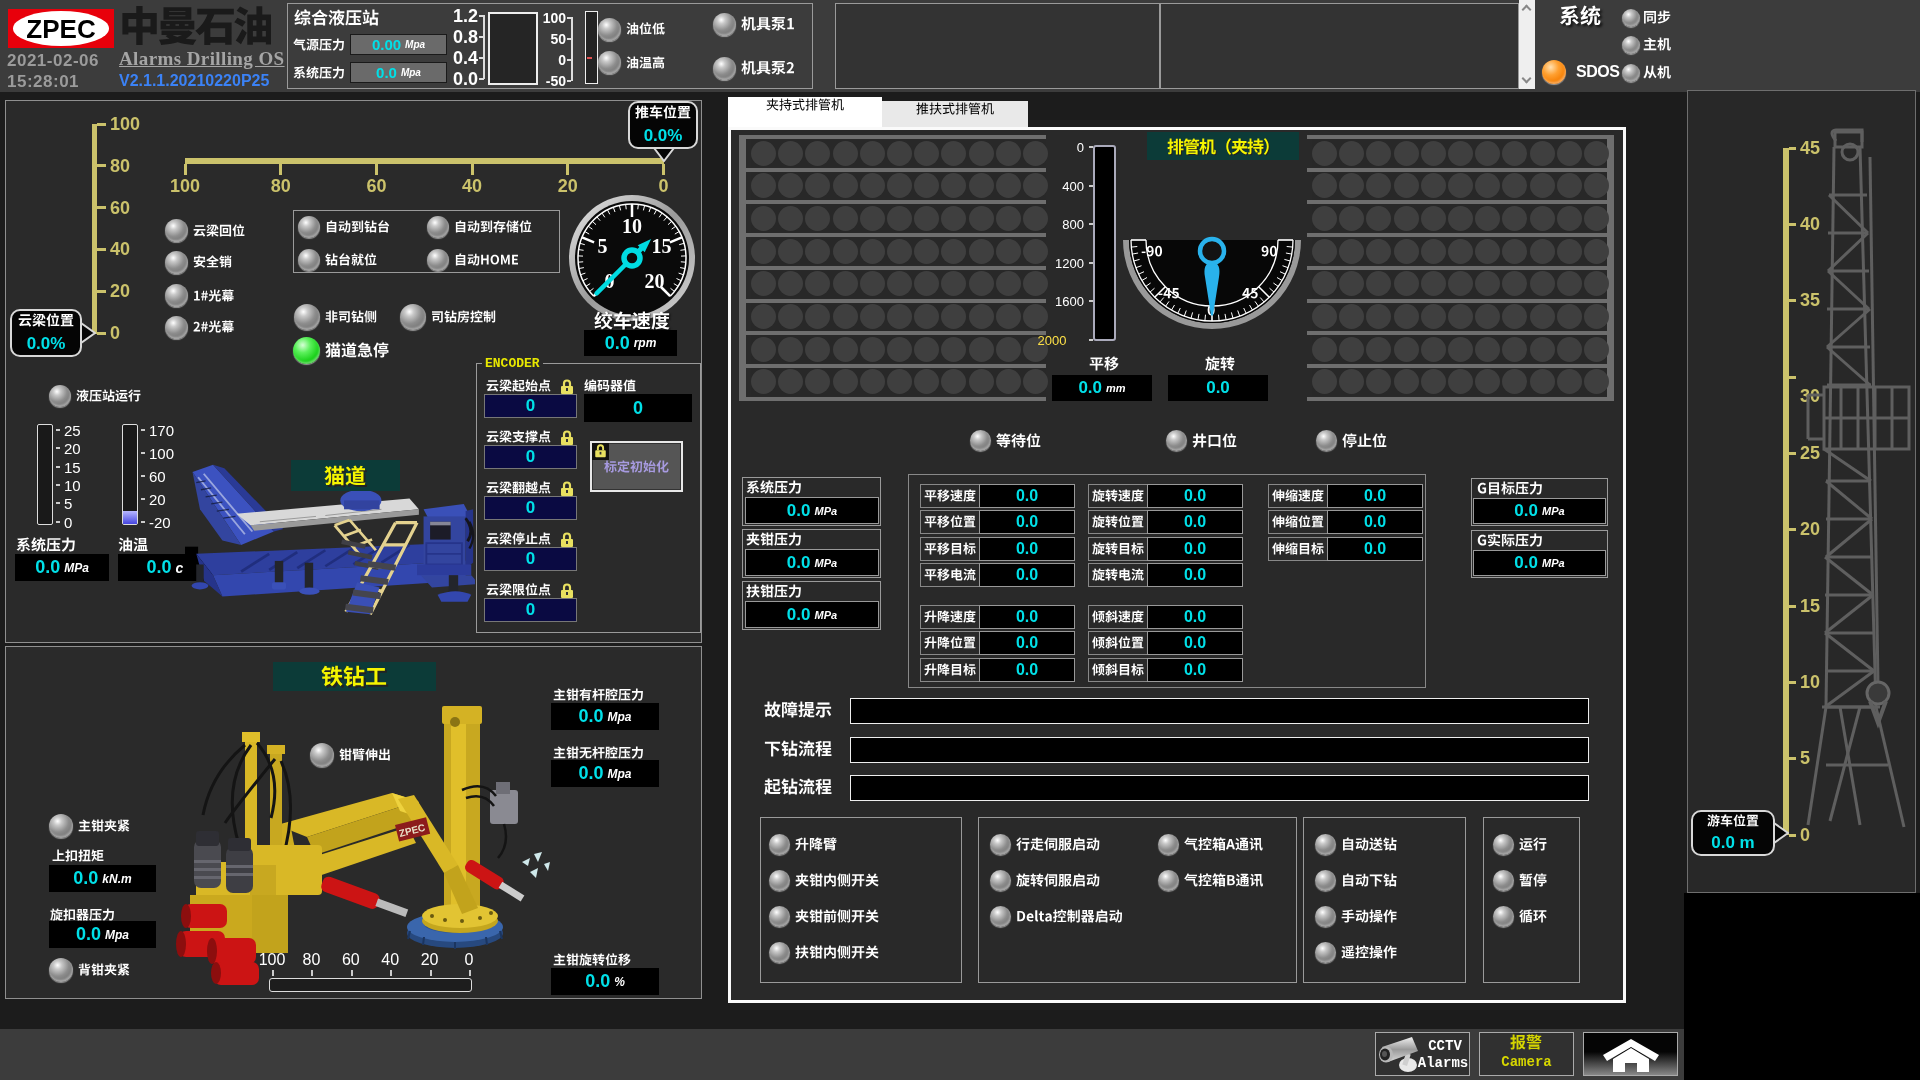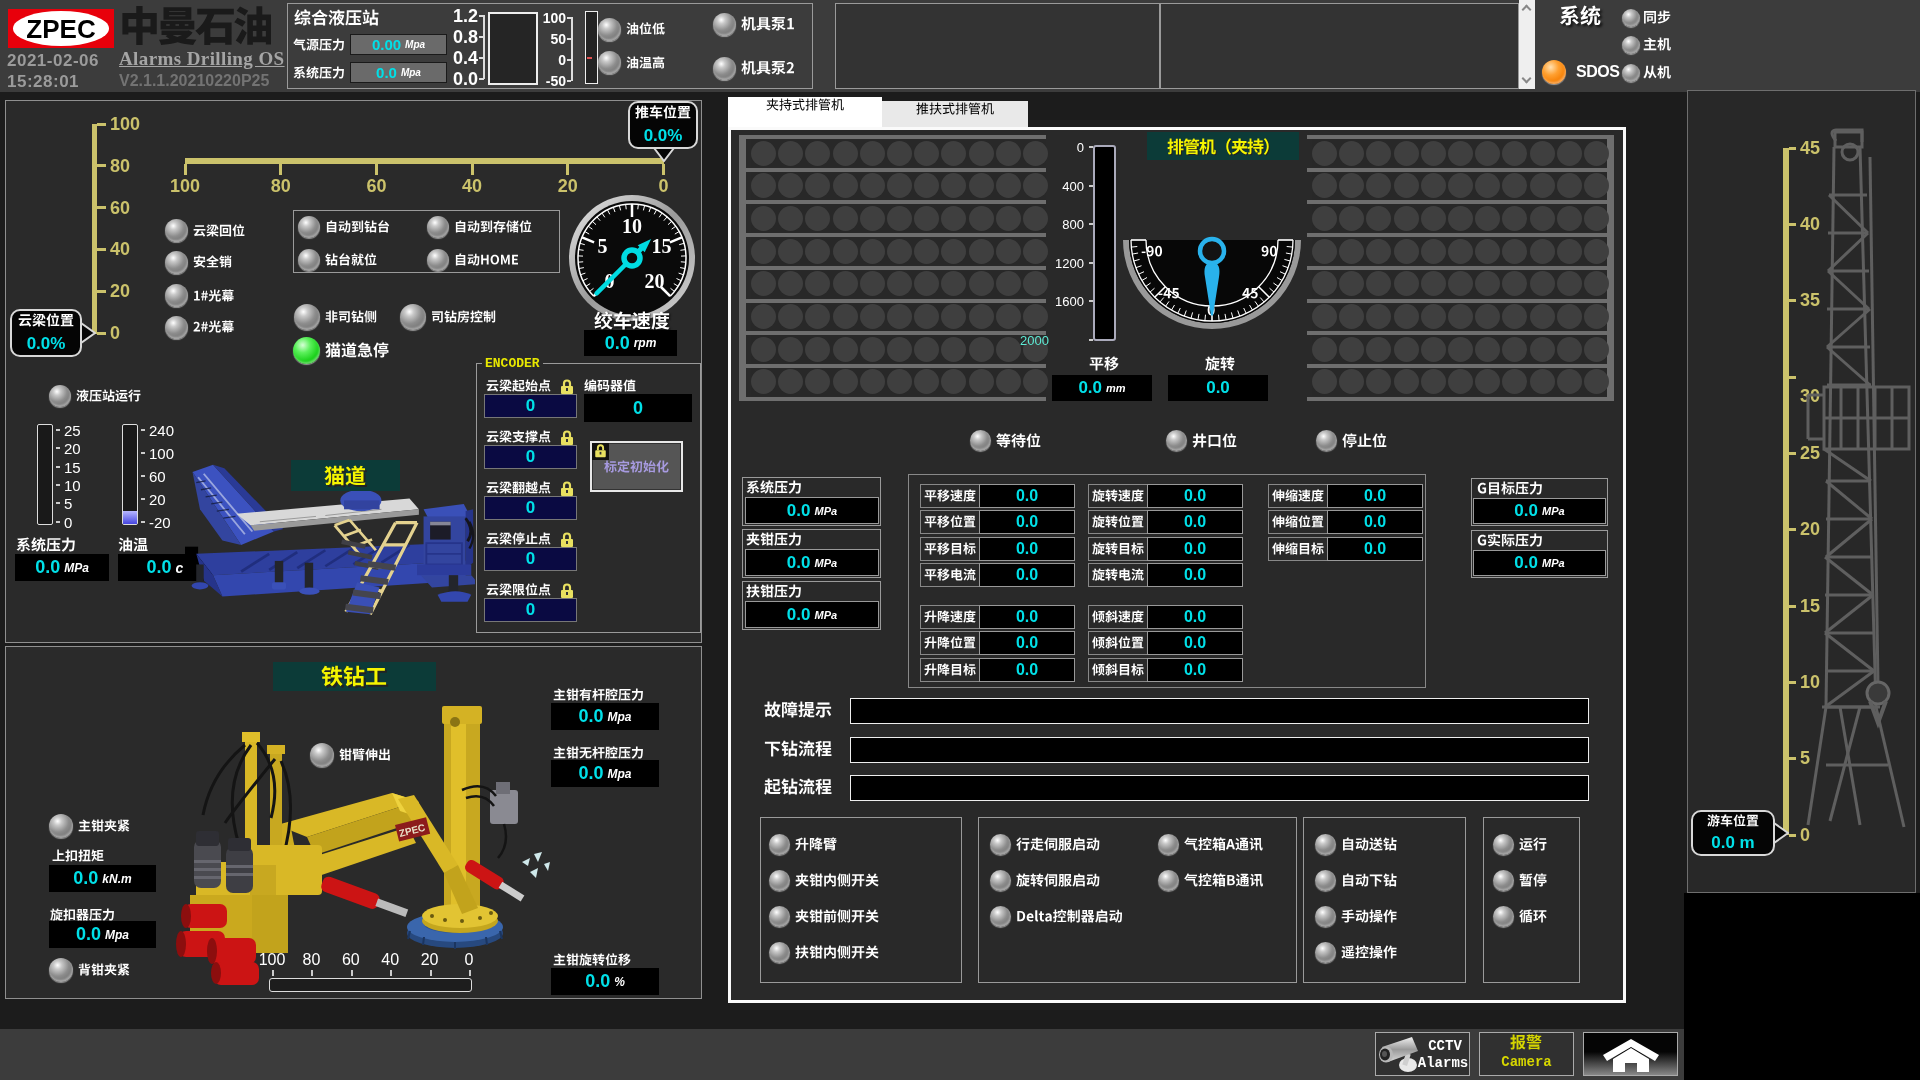--- a/index.html
+++ b/index.html
@@ -192,21 +192,21 @@
   </div>
 <svg style="position:absolute;left:119.0px;top:5.0px;" width="152.0" height="41.0" viewBox="0 -880 3707 1000" fill="#1a1a1a">
     <use href="#gk4e2d" x="0"></use>
     <use href="#gk66fc" x="927"></use>
     <use href="#gk77f3" x="1854"></use>
     <use href="#gk6cb9" x="2780"></use>
   </svg>
 <div class="ab" style="left:7px;top:51px;font:bold 17px 'Liberation Sans';color:#9b9b9b;letter-spacing:.5px;">2021-02-06</div>
 <div class="ab" style="left:7px;top:72px;font:bold 17px 'Liberation Sans';color:#9b9b9b;letter-spacing:.5px;">15:28:01</div>
 <div class="ab" style="left:119px;top:48px;font:bold 19px 'Liberation Serif';color:#a5a5a5;text-decoration:underline;letter-spacing:.4px;">Alarms Drilling OS</div>
-<div class="ab" style="left:119px;top:72px;font:bold 16px 'Liberation Sans';color:#737373;">V2.1.1.20210220P25</div>
+<div class="ab" style="left:119px;top:72px;font:bold 16px 'Liberation Sans';color:#3b82f6;">V2.1.1.20210220P25</div>
 <div class="gb" style="left:287px;top:3px;width:526px;height:86px;"></div>
 <svg style="position:absolute;left:294.0px;top:9.0px;" width="85.0" height="17.0" viewBox="0 -880 5000 1000" fill="#fff">
     <use href="#gb7efc" x="0"></use>
     <use href="#gb5408" x="1000"></use>
     <use href="#gb6db2" x="2000"></use>
     <use href="#gb538b" x="3000"></use>
     <use href="#gb7ad9" x="4000"></use>
   </svg>
 <svg style="position:absolute;left:293.0px;top:38.0px;" width="52.0" height="13.0" viewBox="0 -880 4000 1000" fill="#fff">
     <use href="#gb6c14" x="0"></use>
@@ -625,21 +625,21 @@
 <div class="ab" style="left:56px;top:484.0px;width:4px;height:2px;background:#ccc;"></div>
 <div class="ab" style="left:64px;top:477.0px;font:15px 'Liberation Sans';color:#fff;">10</div>
 <div class="ab" style="left:56px;top:502.4px;width:4px;height:2px;background:#ccc;"></div>
 <div class="ab" style="left:64px;top:495.4px;font:15px 'Liberation Sans';color:#fff;">5</div>
 <div class="ab" style="left:56px;top:520.8px;width:4px;height:2px;background:#ccc;"></div>
 <div class="ab" style="left:64px;top:513.8px;font:15px 'Liberation Sans';color:#fff;">0</div>
 <div class="ab" style="left:122px;top:424px;width:16px;height:101px;border:1px solid #ddd;background:#191919;border-radius:2px;">
     <div class="ab" style="left:0;top:86px;width:14px;height:13px;background:linear-gradient(#b8b8ff,#4545e0);"></div>
   </div>
 <div class="ab" style="left:141px;top:428.8px;width:4px;height:2px;background:#ccc;"></div>
-<div class="ab" style="left:149px;top:421.8px;font:15px 'Liberation Sans';color:#fff;">240</div>
+<div class="ab" style="left:149px;top:421.8px;font:15px 'Liberation Sans';color:#fff;">170</div>
 <div class="ab" style="left:141px;top:451.8px;width:4px;height:2px;background:#ccc;"></div>
 <div class="ab" style="left:149px;top:444.8px;font:15px 'Liberation Sans';color:#fff;">100</div>
 <div class="ab" style="left:141px;top:474.8px;width:4px;height:2px;background:#ccc;"></div>
 <div class="ab" style="left:149px;top:467.8px;font:15px 'Liberation Sans';color:#fff;">60</div>
 <div class="ab" style="left:141px;top:497.8px;width:4px;height:2px;background:#ccc;"></div>
 <div class="ab" style="left:149px;top:490.8px;font:15px 'Liberation Sans';color:#fff;">20</div>
 <div class="ab" style="left:141px;top:520.8px;width:4px;height:2px;background:#ccc;"></div>
 <div class="ab" style="left:149px;top:513.8px;font:15px 'Liberation Sans';color:#fff;">-20</div>
 <svg style="position:absolute;left:16.0px;top:537.0px;" width="60.0" height="15.0" viewBox="0 -880 4000 1000" fill="#fff">
     <use href="#gb7cfb" x="0"></use>
@@ -1199,21 +1199,21 @@
 <div class="ab" style="left:1020px;top:140.0px;width:64px;text-align:right;font:13px 'Liberation Sans';color:#fff;">0</div>
 <div class="ab" style="left:1089px;top:146.0px;width:4px;height:2px;background:#ccc;"></div>
 <div class="ab" style="left:1020px;top:178.5px;width:64px;text-align:right;font:13px 'Liberation Sans';color:#fff;">400</div>
 <div class="ab" style="left:1089px;top:184.5px;width:4px;height:2px;background:#ccc;"></div>
 <div class="ab" style="left:1020px;top:217.0px;width:64px;text-align:right;font:13px 'Liberation Sans';color:#fff;">800</div>
 <div class="ab" style="left:1089px;top:223.0px;width:4px;height:2px;background:#ccc;"></div>
 <div class="ab" style="left:1020px;top:255.5px;width:64px;text-align:right;font:13px 'Liberation Sans';color:#fff;">1200</div>
 <div class="ab" style="left:1089px;top:261.5px;width:4px;height:2px;background:#ccc;"></div>
 <div class="ab" style="left:1020px;top:294.0px;width:64px;text-align:right;font:13px 'Liberation Sans';color:#fff;">1600</div>
 <div class="ab" style="left:1089px;top:300.0px;width:4px;height:2px;background:#ccc;"></div>
-<div class="ab" style="left:1020px;top:332.5px;width:64px;text-align:left;font:13px 'Liberation Sans';color:#5eead4;">2000</div>
+<div class="ab" style="left:1020px;top:332.5px;width:64px;text-align:center;font:13px 'Liberation Sans';color:#fde047;">2000</div>
 <div class="ab" style="left:1089px;top:338.5px;width:4px;height:2px;background:#ccc;"></div>
 <div class="ab" style="left:1093px;top:145px;width:23px;height:196px;border:2px solid #aab;background:#000;border-radius:3px;"></div>
 <div class="ab vb" style="left:1147px;top:132px;width:152px;height:28px;background:#0c3b38;"></div>
 <svg style="position:absolute;left:1167.0px;top:138.0px;filter:drop-shadow(1px 1px 0 #222);" width="112.0" height="17.0" viewBox="0 -880 6588 1000" fill="#f5f500">
     <use href="#gb6392" x="0"></use>
     <use href="#gb7ba1" x="941"></use>
     <use href="#gb673a" x="1882"></use>
     <use href="#gbff08" x="2824"></use>
     <use href="#gb5939" x="3765"></use>
     <use href="#gb6301" x="4706"></use>

